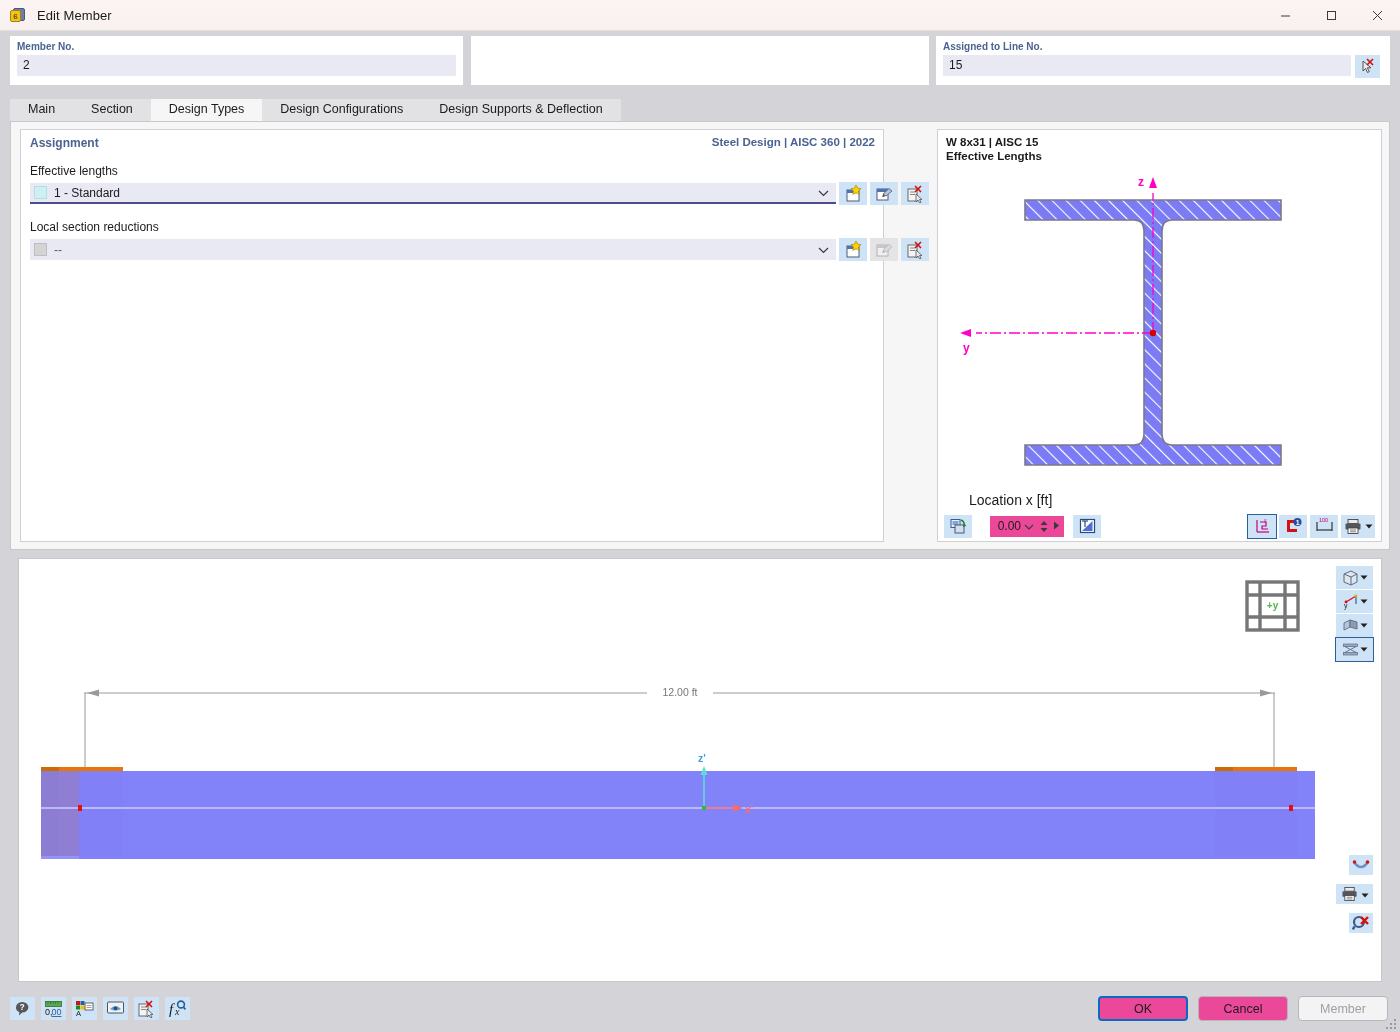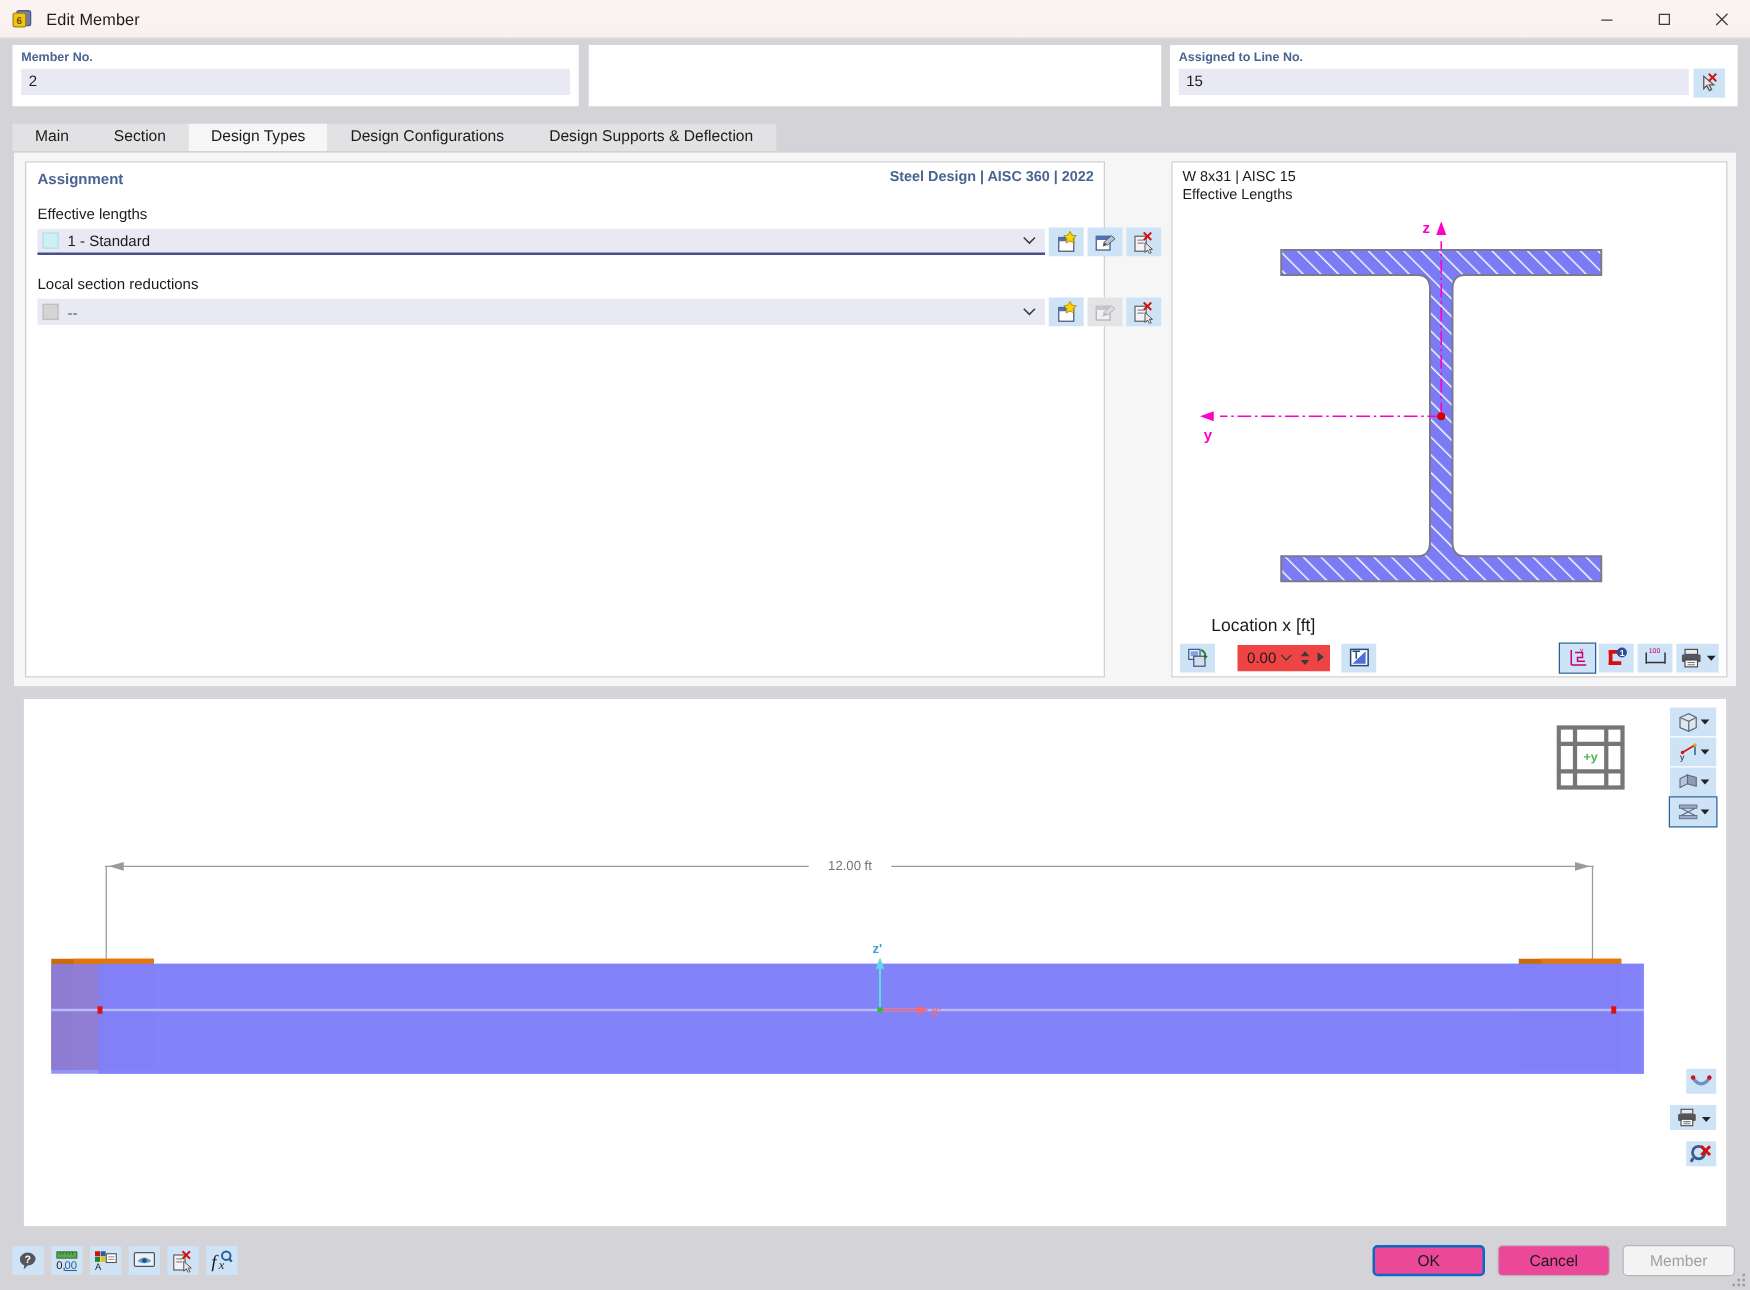--- a/index.html
+++ b/index.html
@@ -120,32 +120,32 @@
   }
   .icon-btn.dis { background: #e4e4e6; cursor: default; }
 
   
   .right-pane {
     position: absolute; left: 926px; top: 7px; width: 445px; height: 413px;
     background: #ffffff; border: 1px solid #cfcfd4;
   }
   .sec-title {
     position: absolute; left: 8px; top: 6px; font-size: 11.5px; color: #1b1b1b;
-    line-height: 13.5px; font-weight: 400;
+    line-height: 13.5px; font-weight: 700;
   }
   .sec-canvas { position: absolute; left: 0; top: 28px; width: 443px; height: 350px; }
   .loc-label {
     position: absolute; left: 31px; bottom: 33px; font-size: 14px; color: #1b1b1b;
   }
   .sec-toolbar {
     position: absolute; left: 0; bottom: 3px; width: 443px; height: 24px;
     display: flex; align-items: center; padding: 0 6px;
   }
   .spin {
-    width: 74px; height: 21px; background: #ef4444; display: flex; align-items: center;
+    width: 74px; height: 21px; background: #ec4899; display: flex; align-items: center;
     justify-content: flex-end; padding-right: 4px; font-size: 12px; color: #1b1b1b;
   }
   .spin-caret { font-size: 10px; color: #333; padding: 0 3px; cursor: pointer; }
   .spin-updown { display: flex; flex-direction: column; line-height: 6px; font-size: 8px; color:#333; padding: 0 3px; cursor:pointer;}
   .spin-right { font-size: 9px; color: #333; padding-left: 2px; cursor: pointer; }
 
   
   .view3d {
     position: absolute; left: 18px; top: 558px; width: 1364px; height: 424px;
     background: #ffffff; border: 1px solid #c8c8cc;

